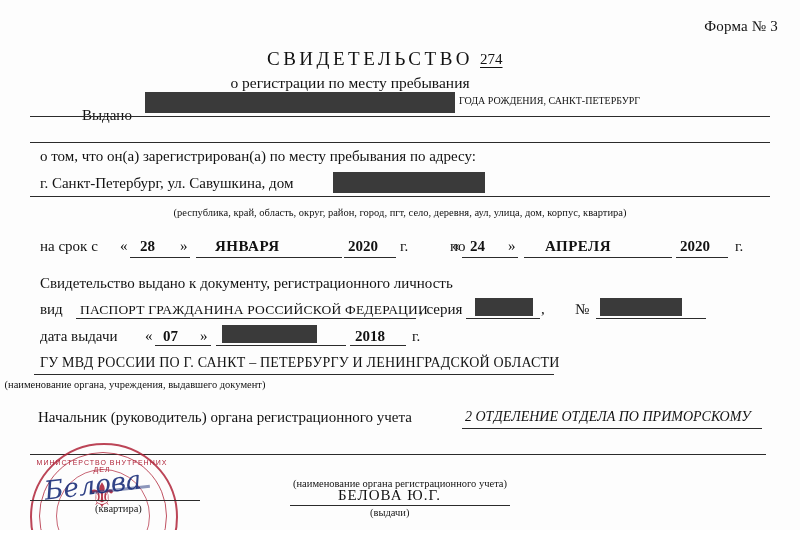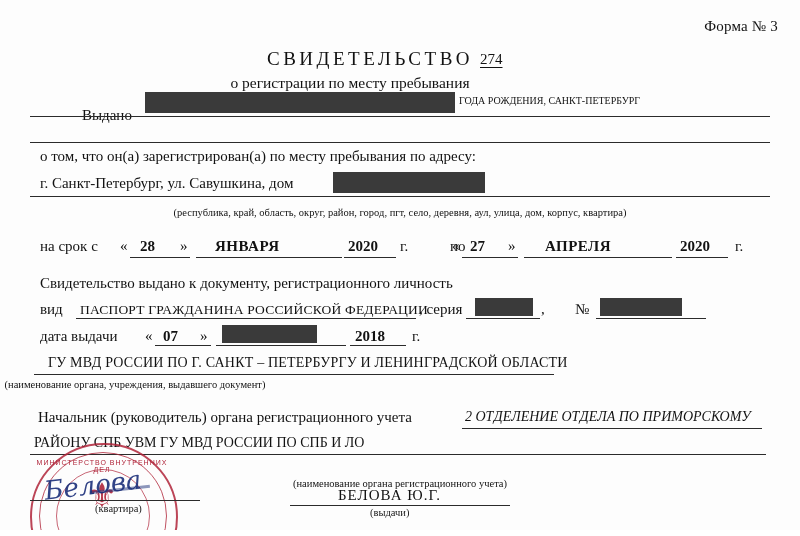--- a/index.html
+++ b/index.html
@@ -159,21 +159,21 @@
 
   <div class="t" style="left:40px;top:238px;">на срок с</div>
   <div class="t q" style="left:120px;top:238px;">«</div>
   <div class="t" style="left:140px;top:238px;font-weight:bold;">28</div>
   <div class="t q" style="left:180px;top:238px;">»</div>
   <div class="t" style="left:215px;top:238px;font-weight:bold;letter-spacing:.5px;">ЯНВАРЯ</div>
   <div class="t" style="left:348px;top:238px;font-weight:bold;">2020</div>
   <div class="t" style="left:400px;top:238px;">г.</div>
   <div class="t" style="left:450px;top:238px;">по</div>
   <div class="t q" style="left:452px;top:238px;">«</div>
-  <div class="t" style="left:470px;top:238px;font-weight:bold;">27</div>
+  <div class="t" style="left:470px;top:238px;font-weight:bold;">24</div>
   <div class="t q" style="left:508px;top:238px;">»</div>
   <div class="t" style="left:545px;top:238px;font-weight:bold;letter-spacing:.5px;">АПРЕЛЯ</div>
   <div class="t" style="left:680px;top:238px;font-weight:bold;">2020</div>
   <div class="t" style="left:735px;top:238px;">г.</div>
   <div class="line" style="left:130px;top:257px;width:60px;"></div>
   <div class="line" style="left:196px;top:257px;width:146px;"></div>
   <div class="line" style="left:344px;top:257px;width:52px;"></div>
   <div class="line" style="left:462px;top:257px;width:56px;"></div>
   <div class="line" style="left:524px;top:257px;width:148px;"></div>
   <div class="line" style="left:676px;top:257px;width:52px;"></div>
@@ -195,28 +195,27 @@
   <div class="t q" style="left:145px;top:328px;">«</div>
   <div class="t" style="left:163px;top:328px;font-weight:bold;">07</div>
   <div class="t q" style="left:200px;top:328px;">»</div>
   <div class="redact" style="left:222px;top:325px;width:95px;height:18px;"></div>
   <div class="t" style="left:355px;top:328px;font-weight:bold;">2018</div>
   <div class="t" style="left:412px;top:328px;">г.</div>
   <div class="line" style="left:155px;top:345px;width:56px;"></div>
   <div class="line" style="left:216px;top:345px;width:130px;"></div>
   <div class="line" style="left:350px;top:345px;width:56px;"></div>
 
-  <div class="t" style="left:40px;top:355px;font-size:14px;letter-spacing:.2px;margin-left:8px;">ГУ  МВД  РОССИИ  ПО  Г. САНКТ – ПЕТЕРБУРГУ  И  ЛЕНИНГРАДСКОЙ ОБЛАСТИ</div>
+  <div class="t" style="left:40px;top:355px;font-size:14px;letter-spacing:.2px;">ГУ  МВД  РОССИИ  ПО  Г. САНКТ – ПЕТЕРБУРГУ  И  ЛЕНИНГРАДСКОЙ ОБЛАСТИ</div>
   <div class="line" style="left:34px;top:374px;width:520px;"></div>
   <div class="caption" style="top:379px;left:-265px;">(наименование органа, учреждения, выдавшего документ)</div>
 
   <div class="t" style="left:38px;top:409px;">Начальник (руководитель) органа регистрационного учета</div>
   <div class="t" style="left:465px;top:409px;font-size:14px;font-style:italic;">2 ОТДЕЛЕНИЕ ОТДЕЛА  ПО ПРИМОРСКОМУ</div>
   <div class="line" style="left:462px;top:428px;width:300px;"></div>
-  <div class="t" style="left:34px;top:435px;font-size:14px;">РАЙОНУ СПБ УВМ  ГУ  МВД  РОССИИ  ПО СПБ  И  ЛО</div>
   <div class="line" style="left:30px;top:454px;width:736px;"></div>
   <div class="caption" style="top:458px;left:0;margin-top:20px;">(наименование органа регистрационного учета)</div>
 
   <div class="stamp">
     <div class="ring"></div>
     <div class="ring2"></div>
     <div class="ring3"></div>
     <div class="arc-top">МИНИСТЕРСТВО ВНУТРЕННИХ ДЕЛ</div>
     <div class="crest">⚜</div>
 

